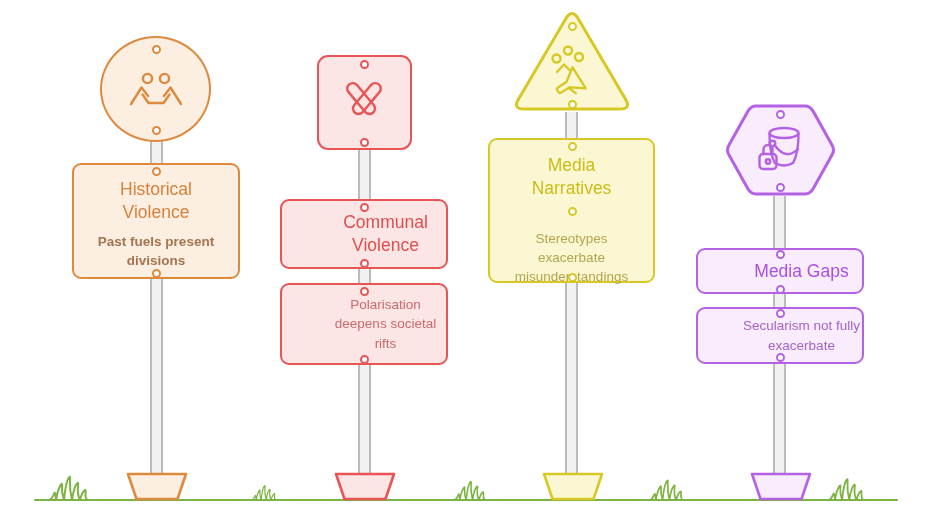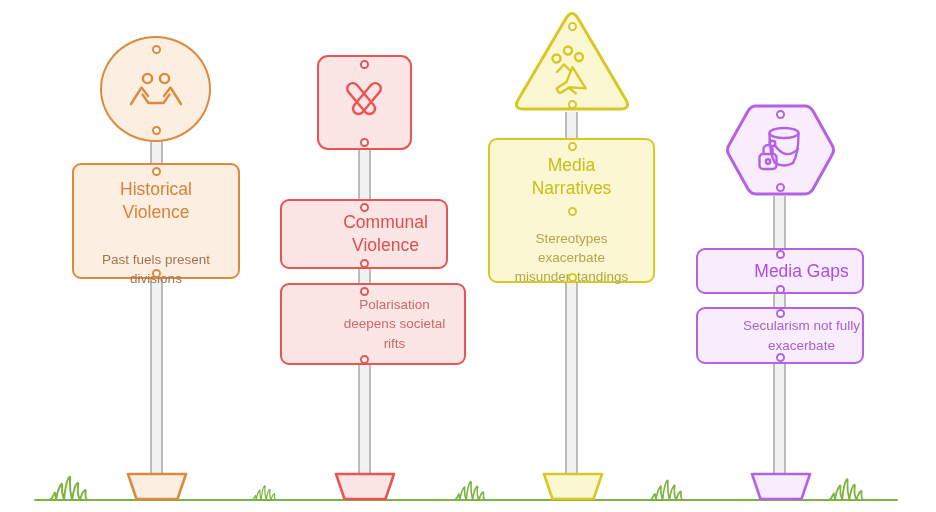--- a/index.html
+++ b/index.html
@@ -77,21 +77,21 @@
       <circle cx="19.5" cy="7.5" r="4.6"></circle>
       <circle cx="36.5" cy="7.5" r="4.6"></circle>
       <polyline points="3,33 13.5,16.5 20,25"></polyline>
       <polyline points="53,33 42.5,16.5 36,25"></polyline>
       <polyline points="14.5,23.5 20.5,32 35.5,32 41.5,23.5"></polyline>
     </svg>
     <span class="screw" style="left:151.5px;top:44.5px;"></span>
     <span class="screw" style="left:151.5px;top:125.5px;"></span>
     <div class="panel" style="left:72px;top:163px;width:168px;height:116px;">
       <div class="title" style="margin-top:13px;max-width:120px;">Historical Violence</div>
-      <div class="desc" style="margin-top:26px;max-width:140px;">Past fuels present divisions</div>
+      <div class="desc" style="margin-top:8px;max-width:140px;font-weight:bold;">Past fuels present divisions</div>
     </div>
     <span class="screw" style="left:151.5px;top:166.5px;"></span>
     <span class="screw" style="left:151.5px;top:268.5px;"></span>
   </div>
 
   
   <div class="sign" style="--stroke: #E95455; --fill: #FBE5E5; --title-text: #E04E4E; --desc-text: #C76B6B;">
     <div class="pole" style="left:358px;top:147px;height:331px;"></div>
     <svg class="base" style="left:333px;top:472px;" viewBox="0 0 64 28">
       <path class="base-path" d="M3,1.5 H61 L52.5,26.5 H11.5 Z"></path>
@@ -101,21 +101,21 @@
       <rect x="22.5" y="5" width="11" height="37" rx="5.5" transform="rotate(40 28 28)"></rect>
       <rect x="22.5" y="5" width="11" height="37" rx="5.5" transform="rotate(-40 28 28)"></rect>
     </svg>
     <span class="screw" style="left:359.5px;top:59.5px;"></span>
     <span class="screw" style="left:359.5px;top:137.5px;"></span>
     <div class="panel center" style="left:280px;top:199px;width:168px;height:70px;">
       <div class="title" style="max-width:110px;">Communal Violence</div>
     </div>
     <span class="screw" style="left:359.5px;top:202.5px;"></span>
     <span class="screw" style="left:359.5px;top:258.5px;"></span>
-    <div class="panel center" style="left:280px;top:283px;width:186px;height:82px;">
+    <div class="panel center" style="left:280px;top:283px;width:168px;height:82px;">
       <div class="desc" style="max-width:125px;">Polarisation deepens societal rifts</div>
     </div>
     <span class="screw" style="left:359.5px;top:286.5px;"></span>
     <span class="screw" style="left:359.5px;top:354.5px;"></span>
   </div>
 
   
   <div class="sign" style="--stroke: #D7C826; --fill: #FBF7D2; --title-text: #CDBC17; --desc-text: #B2A64E;">
     <div class="pole" style="left:565px;top:112px;height:366px;"></div>
     <svg class="base" style="left:541px;top:472px;" viewBox="0 0 64 28">

